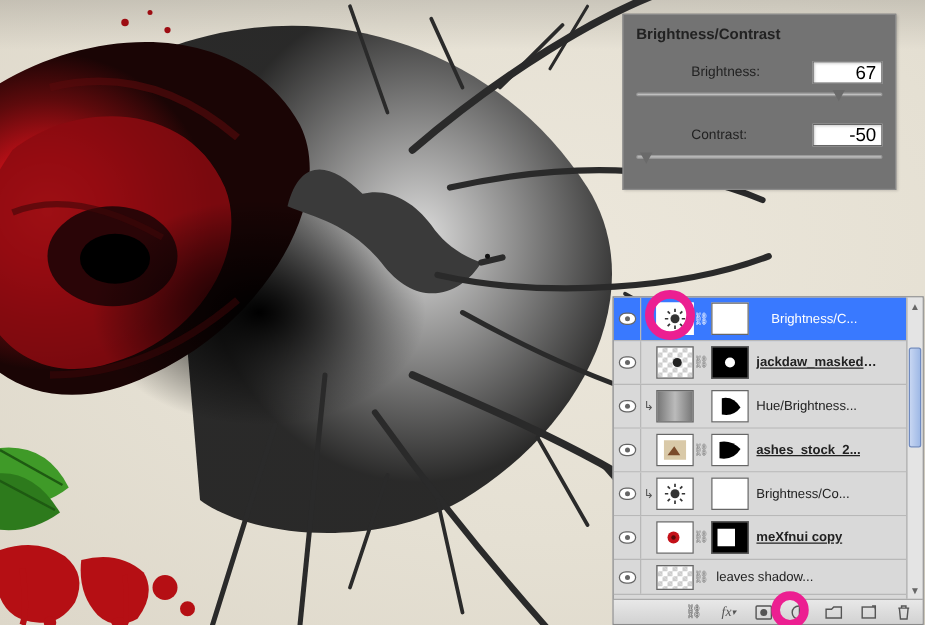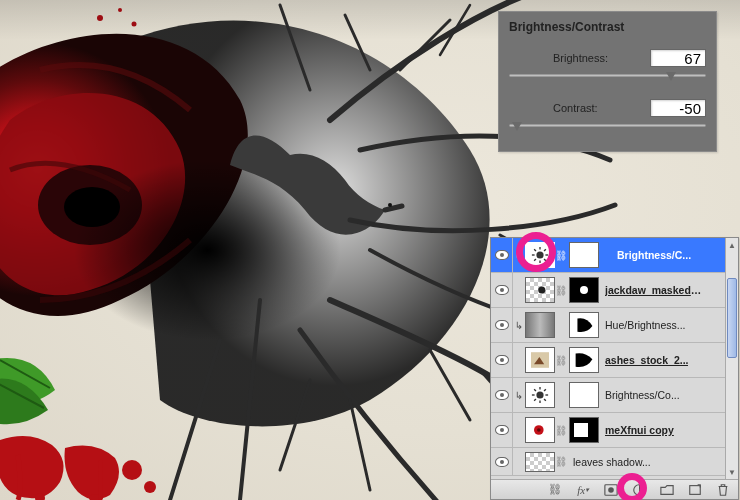--- a/index.html
+++ b/index.html
@@ -140,21 +140,21 @@
   }
   .mask-thumb {
     width:30px; height:26px; border:1px solid #666; background:#fff; flex-shrink:0;
     margin-left:2px;
   }
   .layer-name {
     margin-left:6px; font-size:10.5px;
     overflow:hidden; white-space:nowrap; text-overflow:ellipsis;
     max-width:100px;
   }
-  .layer-row.selected .layer-name { color:#fff; font-weight:bold;padding-left:12px; }
+  .layer-row.selected .layer-name { color:#fff; font-weight:normal;padding-left:12px; }
   .layer-name.underline { text-decoration: underline; font-weight: bold; }
 
   
   .layers-bottom {
     position:absolute; left:0; right:0; bottom:0; height:20px;
     background: linear-gradient(to bottom,#e8e8e8,#d2d2d2);
     border-top:1px solid #aaa;
     display:flex; align-items:center; justify-content:flex-end;
     gap:6px; padding:0 4px;
   }

